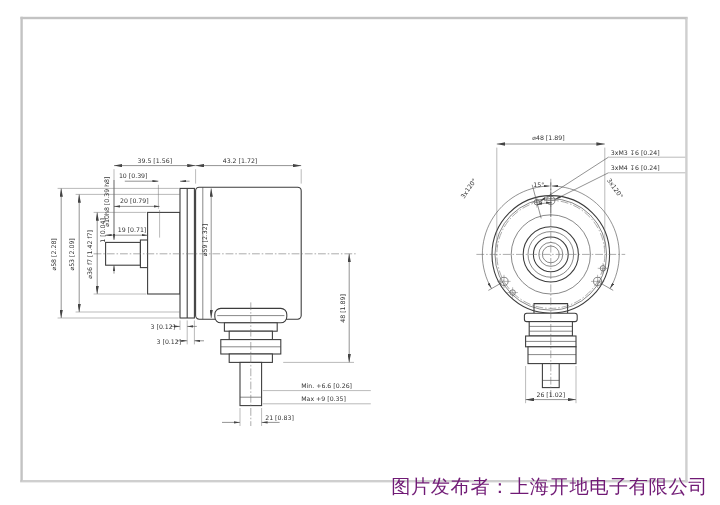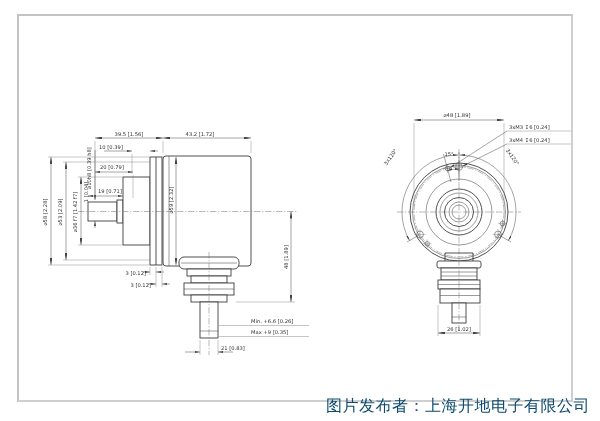--- a/index.html
+++ b/index.html
@@ -2,21 +2,21 @@
 <html><head>
 <meta charset="utf-8">
 <style>
   html,body{margin:0;padding:0;background:#fff;}
   .page{position:relative;width:600px;height:421px;background:#fff;overflow:hidden;
         font-family:"DejaVu Sans",sans-serif;}
   .frame{position:absolute;left:17px;top:14px;width:552px;height:384px;
          border:2px solid #cfcfcf;border-top-color:#c3c3c3;border-left-color:#c3c3c3;background:#fff;}
   .drawing{position:absolute;left:0;top:0;width:600px;height:421px;}
   .caption{position:absolute;top:396px;right:10px;font-size:16px;line-height:1.2;
-           color:#0c4a6e;letter-spacing:.5px;white-space:nowrap;}
+           color:#701a75;letter-spacing:.5px;white-space:nowrap;}
   
   .ol{fill:#fff;stroke:#3c3c3c;stroke-width:.9;}
   .ln{fill:none;stroke:#3c3c3c;stroke-width:.9;}
   .tn{fill:none;stroke:#4a4a4a;stroke-width:.55;}
   .cl{fill:none;stroke:#737373;stroke-width:.5;stroke-dasharray:6.5 1.6 1.3 1.6;}
   .dm{fill:none;stroke:#4a4a4a;stroke-width:.5;}
   .xt{fill:none;stroke:#6e6e6e;stroke-width:.4;}
   text.d{font-family:"DejaVu Sans",sans-serif;font-size:5.2px;fill:#333;}
 </style>
 </head>

